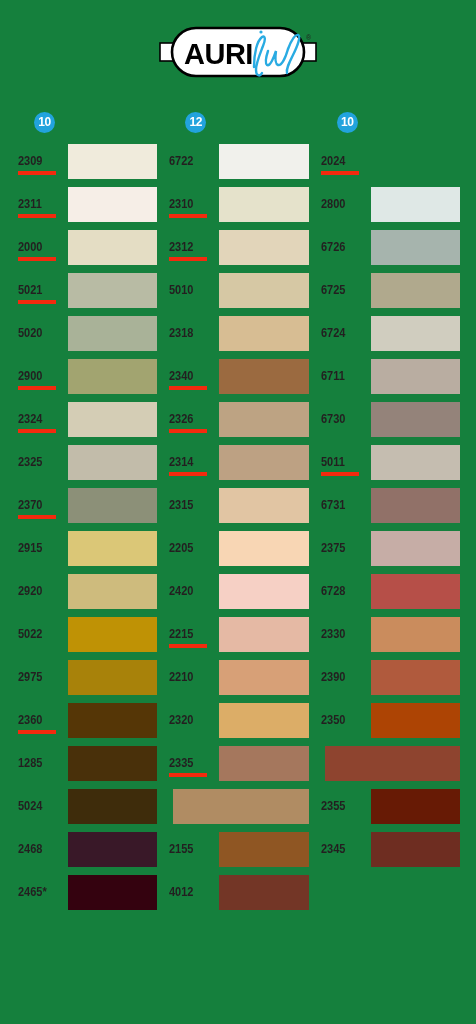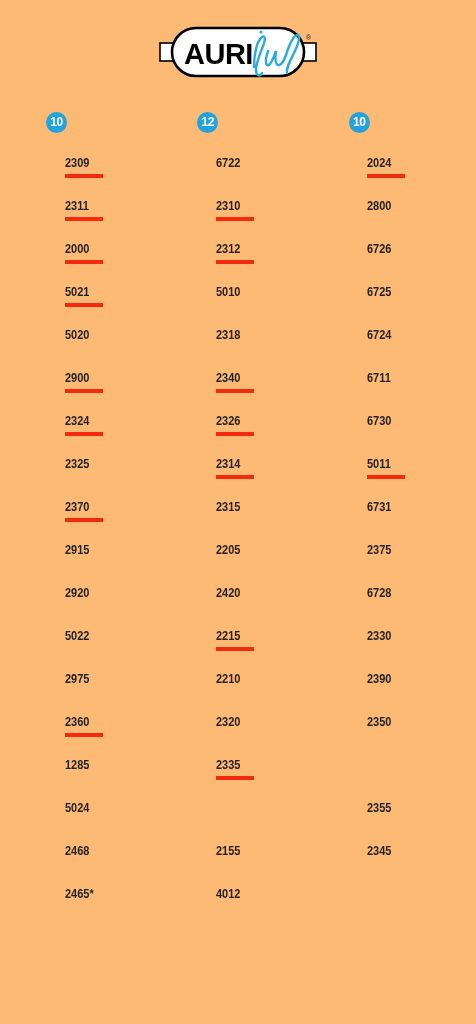--- a/index.html
+++ b/index.html
@@ -11,21 +11,21 @@
   body {
     width: 476px;
     height: 1024px;
     font-family: "Liberation Sans", sans-serif;
     overflow: hidden;
     position: relative;
   }
   .page {
     width: 476px;
     height: 1024px;
-    background: #fdba74;
+    background: #15803d;
     position: relative;
     box-sizing: border-box;
   }
 
   
   .logo-area {
     height: 104px;
     display: flex;
     align-items: center;
     justify-content: center;
@@ -63,31 +63,29 @@
     background: #22a3dd;
     color: #ffffff;
     font-size: 12px;
     font-weight: bold;
     display: flex;
     align-items: center;
     justify-content: center;
     line-height: 1;
     letter-spacing: -0.4px;
     font-family: "Liberation Sans", sans-serif;
-    margin-left: 12px;
   }
 
   .rows { display: block; }
 
   .row {
     height: 43px;
     display: flex;
     align-items: center;
     position: relative;
-    flex-direction: column;
   }
   .label-cell {
     width: 46px;
     flex: 0 0 46px;
     position: relative;
     height: 43px;
     display: flex;
     align-items: center;
     justify-content: flex-start;
   }

